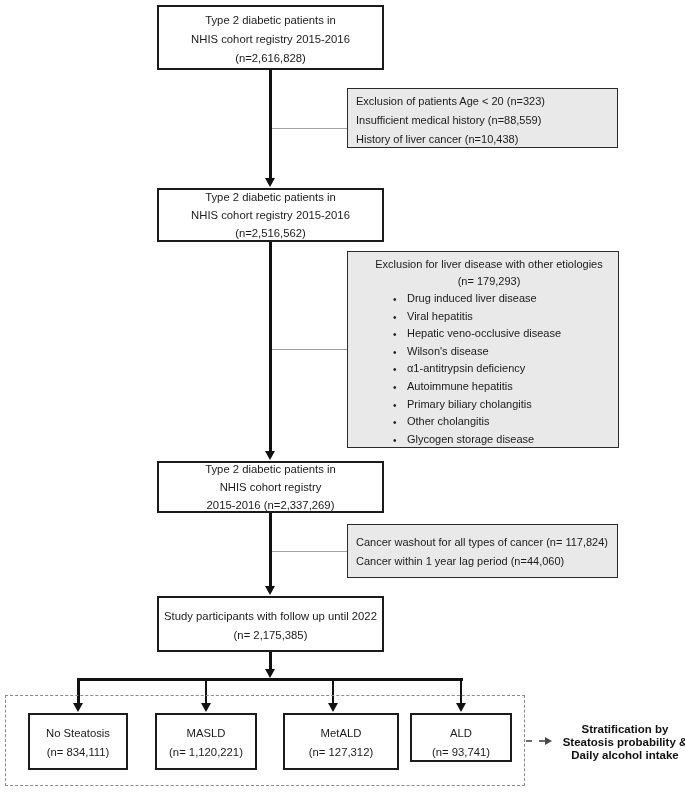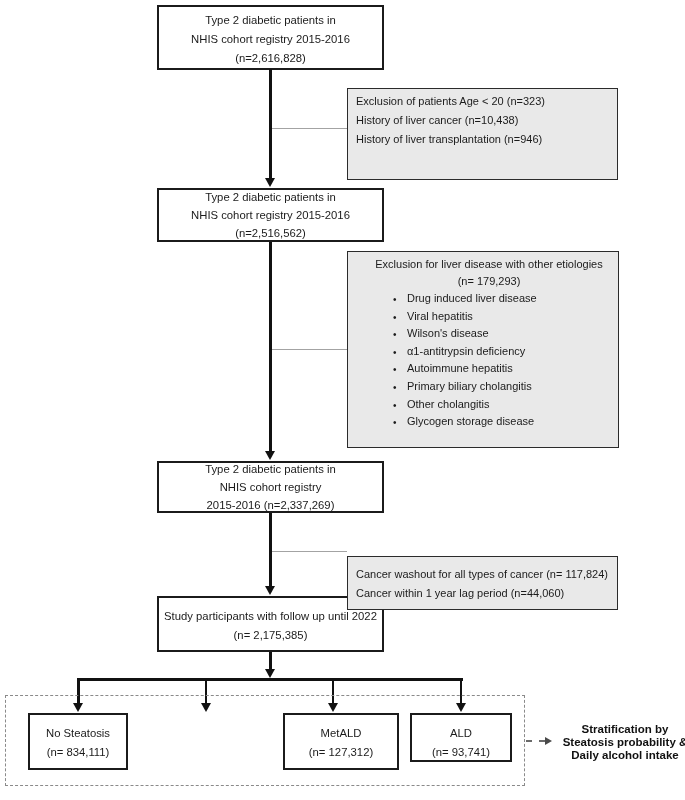--- a/index.html
+++ b/index.html
@@ -58,40 +58,41 @@
     <div class="pad" style="top:-3px;">Type 2 diabetic patients in</div>
     <div class="pad" style="top:15px;">NHIS cohort registry</div>
     <div class="pad" style="top:33px;">2015-2016 (n=2,337,269)</div>
   </div>
 
   <div class="box" style="left:157px;top:596px;width:227px;height:56px;padding-left:8px;">
     <div class="pad nw" style="top:9px;">Study participants with follow up until 2022</div>
     <div class="pad" style="top:28px;">(n= 2,175,385)</div>
   </div>
 
-  <div class="gbox" style="left:347px;top:88px;width:271px;height:92px;">
+  <div class="gbox" style="left:347px;top:88px;width:271px;height:60px;">
     <div class="ln" style="margin-top:3px;">Exclusion of patients Age &lt; 20  (n=323)</div>
+    <div class="ln">Insufficient medical history (n=88,559)</div>
     <div class="ln">History of liver cancer (n=10,438)</div>
-    <div class="ln">History of liver transplantation (n=946)</div>
   </div>
 
   <div class="gbox" style="left:347px;top:251px;width:272px;height:197px;">
     <div class="ln ctr" style="margin-top:4px;line-height:17px;">Exclusion for liver disease with other etiologies</div>
     <div class="ln ctr" style="line-height:17px;">(n= 179,293)</div>
     <div class="li">Drug induced liver disease</div>
     <div class="li">Viral hepatitis</div>
+    <div class="li">Hepatic veno-occlusive disease</div>
     <div class="li">Wilson's disease</div>
     <div class="li">α1-antitrypsin deficiency</div>
     <div class="li">Autoimmune hepatitis</div>
     <div class="li">Primary biliary cholangitis</div>
     <div class="li">Other cholangitis</div>
     <div class="li">Glycogen storage disease</div>
   </div>
 
-  <div class="gbox" style="left:347px;top:524px;width:271px;height:54px;margin-top:32px;">
+  <div class="gbox" style="left:347px;top:524px;width:271px;height:54px;">
     <div class="ln" style="margin-top:8px;">Cancer washout for all types of cancer (n= 117,824)</div>
     <div class="ln">Cancer within 1 year lag period (n=44,060)</div>
   </div>
 
   <div class="vline" style="left:269px;top:69px;height:109px;"></div>
   <div class="head-down" style="left:265px;top:178px;"></div>
 
   <div class="vline" style="left:269px;top:242px;height:209px;"></div>
   <div class="head-down" style="left:265px;top:451px;"></div>
 
@@ -119,20 +120,24 @@
   <div class="bline" style="left:459.5px;top:678px;height:26px;"></div>
   <div class="head-down" style="left:456px;top:703px;"></div>
 
   <div class="dashed-rect" style="left:5px;top:695px;width:520px;height:91px;"></div>
 
   <div class="box" style="left:28px;top:713px;width:100px;height:57px;">
     <div class="pad nw" style="top:9px;">No Steatosis</div>
     <div class="pad nw" style="top:28px;">(n= 834,111)</div>
   </div>
 
+  <div class="box" style="left:155px;top:713px;width:102px;height:57px;">
+    <div class="pad nw" style="top:9px;">MASLD</div>
+    <div class="pad nw" style="top:28px;">(n= 1,120,221)</div>
+  </div>
 
   <div class="box" style="left:283px;top:713px;width:116px;height:57px;">
     <div class="pad nw" style="top:9px;">MetALD</div>
     <div class="pad nw" style="top:28px;">(n= 127,312)</div>
   </div>
 
   <div class="box" style="left:410px;top:713px;width:102px;height:49px;">
     <div class="pad nw" style="top:9px;">ALD</div>
     <div class="pad nw" style="top:28px;">(n= 93,741)</div>
   </div>

